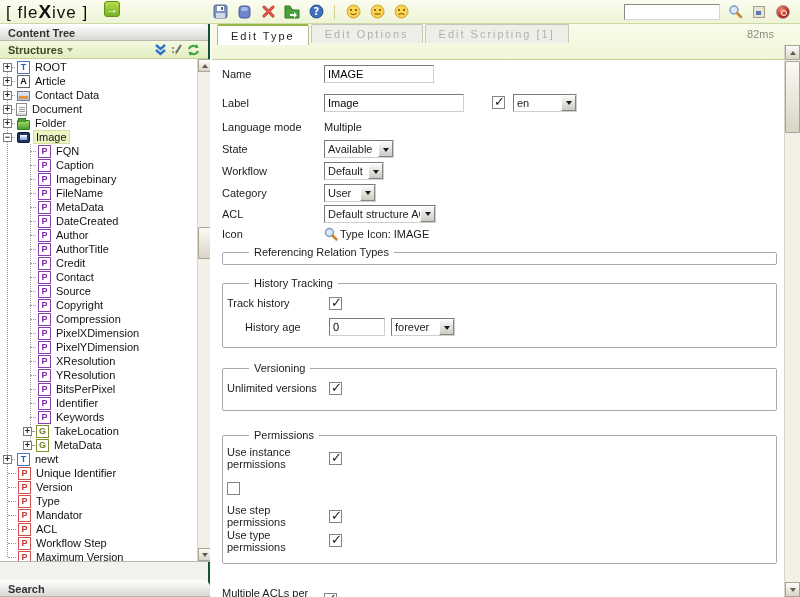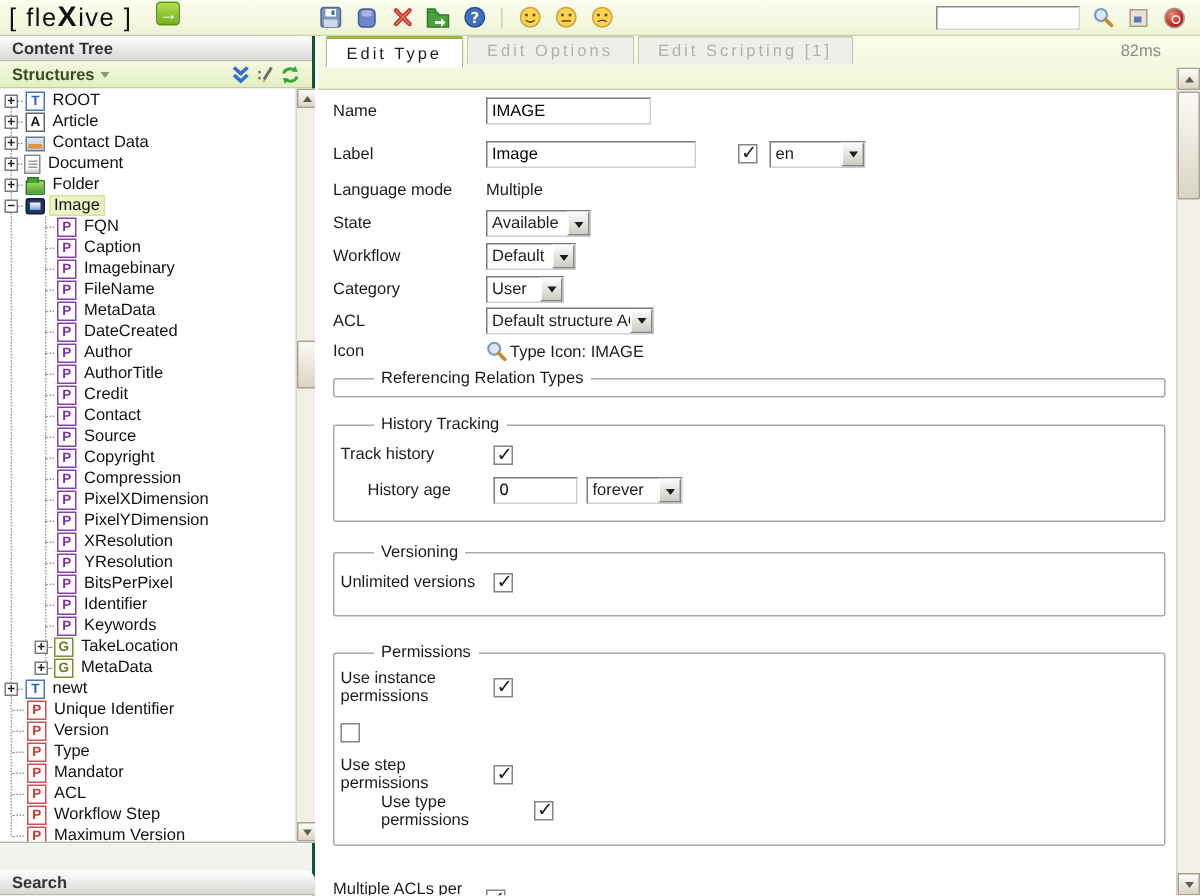--- a/index.html
+++ b/index.html
@@ -547,21 +547,21 @@
             <span class="flabel">Use instance permissions</span>
             <span class="cb checked"></span>
           </div>
           <div class="frow top" style="height: 31px;">
             <span class="cb"></span>
           </div>
           <div class="frow" style="height: 24px;">
             <span class="flabel">Use step permissions</span>
             <span class="cb checked"></span>
           </div>
-          <div class="frow" style="height: 25px; margin-left: 27px;">
+          <div class="frow" style="height: 25px;">
             <span class="flabel">Use type permissions</span>
             <span class="cb checked"></span>
           </div>
         </fieldset>
         <div class="frow top" style="height: 30px; margin-top: 20px;">
           <span class="flabel">Multiple ACLs per instance</span>
           <span class="cb checked"></span>
         </div>
       </div>
     <div class="mscroll">

